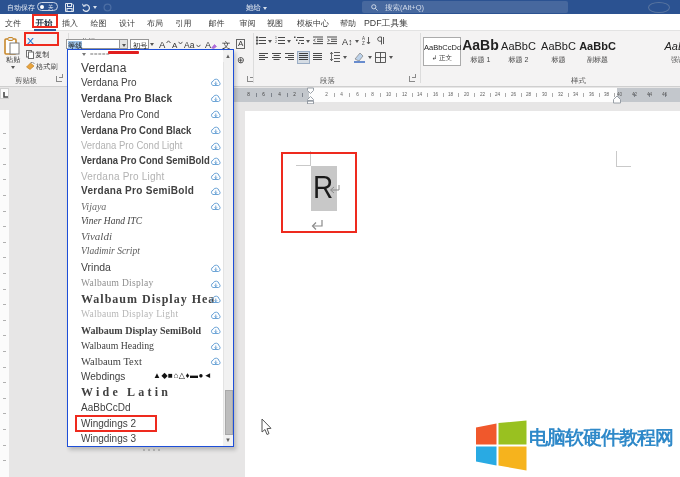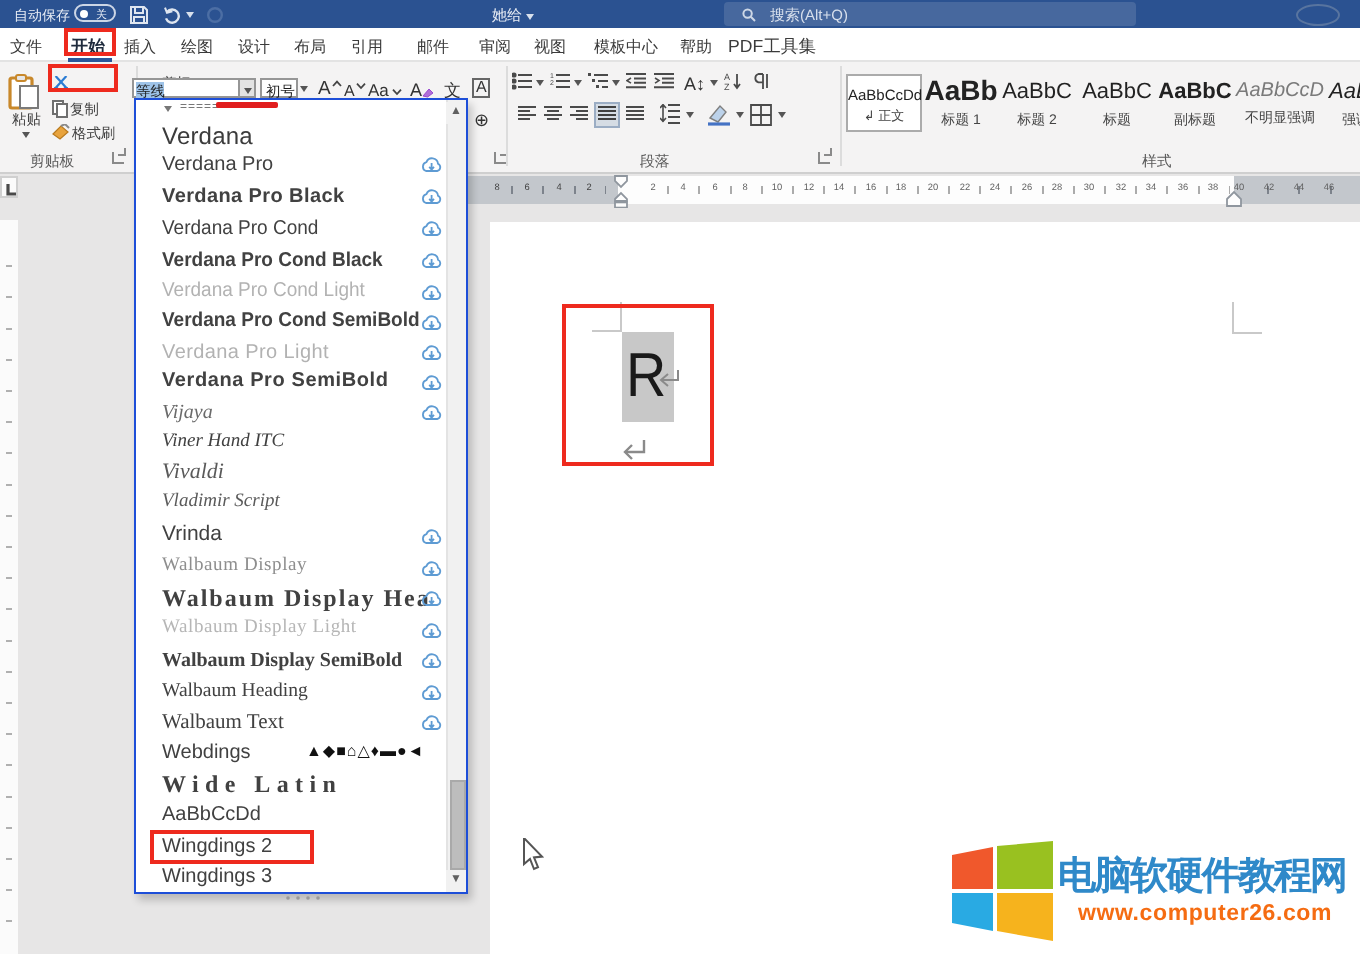--- a/index.html
+++ b/index.html
@@ -266,24 +266,20 @@
       <span class="big" style="font-size:11px;margin-top:3px;">AaBbC</span>
       <span class="lbl" style="margin-top:3px;">标题 2</span>
     </div>
     <div class="stylebox" style="left:531.5px;">
       <span class="big" style="font-size:11px;margin-top:3px;">AaBbC</span>
       <span class="lbl" style="margin-top:3px;">标题</span>
     </div>
     <div class="stylebox" style="left:570.5px;">
       <span class="big" style="font-size:11px;font-weight:bold;margin-top:3px;">AaBbC</span>
       <span class="lbl" style="margin-top:3px;">副标题</span>
-    </div>
-    <div class="stylebox" style="left:613px;">
-      <span class="big" style="font-size:10px;font-style:italic;color:#7a7a7a;margin-top:3px;">AaBbCcD</span>
-      <span class="lbl" style="margin-top:3px;">不明显强调</span>
     </div>
     <div class="stylebox" style="left:651px;">
       <span class="big" style="font-size:11px;font-style:italic;margin-top:3px;">AaBb</span>
       <span class="lbl" style="margin-top:3px;">强调</span>
     </div>
     <span class="glabel" style="left:571px;top:44.5px;">样式</span>
   </div>
 
   <div id="rulerrow">
     <div id="cornerbox">
@@ -468,19 +464,18 @@
   </div>
 
   <div id="logo">
     <svg width="212" height="62" viewBox="0 0 212 62">
       <polygon points="8,12.5 28.5,8.5 28.5,29.5 8,29.5" fill="#f0582c"></polygon>
       <polygon points="30.5,8 58.5,5.5 58.5,29.5 30.5,29.5" fill="#99c120"></polygon>
       <polygon points="8,31.5 28.5,31.5 28.5,50.5 8,46.5" fill="#29aae3"></polygon>
       <polygon points="30.5,31.5 58.5,31.5 58.5,55.5 30.5,50.5" fill="#f6b31d"></polygon>
     </svg>
     <span style="position:absolute;left:61px;top:9.5px;font-size:19px;font-weight:bold;color:#2f89c9;letter-spacing:-1px;white-space:nowrap;">电脑软硬件教程网</span>
-    <span style="position:absolute;left:71px;top:35.5px;font-size:11.5px;font-weight:bold;color:#f56c12;letter-spacing:0.3px;white-space:nowrap;">www.computer26.com</span>
   </div>
 
   <svg class="abs" style="left:261px;top:419px;z-index:70;" width="11" height="17" viewBox="0 0 11 17">
     <path d="M1 0 L1 13 L4 10.5 L6 15.5 L8 14.6 L6 9.7 L10 9.3 Z" fill="#fff" stroke="#555" stroke-width="1"></path>
   </svg>
 </div>
 
 </body></html>

